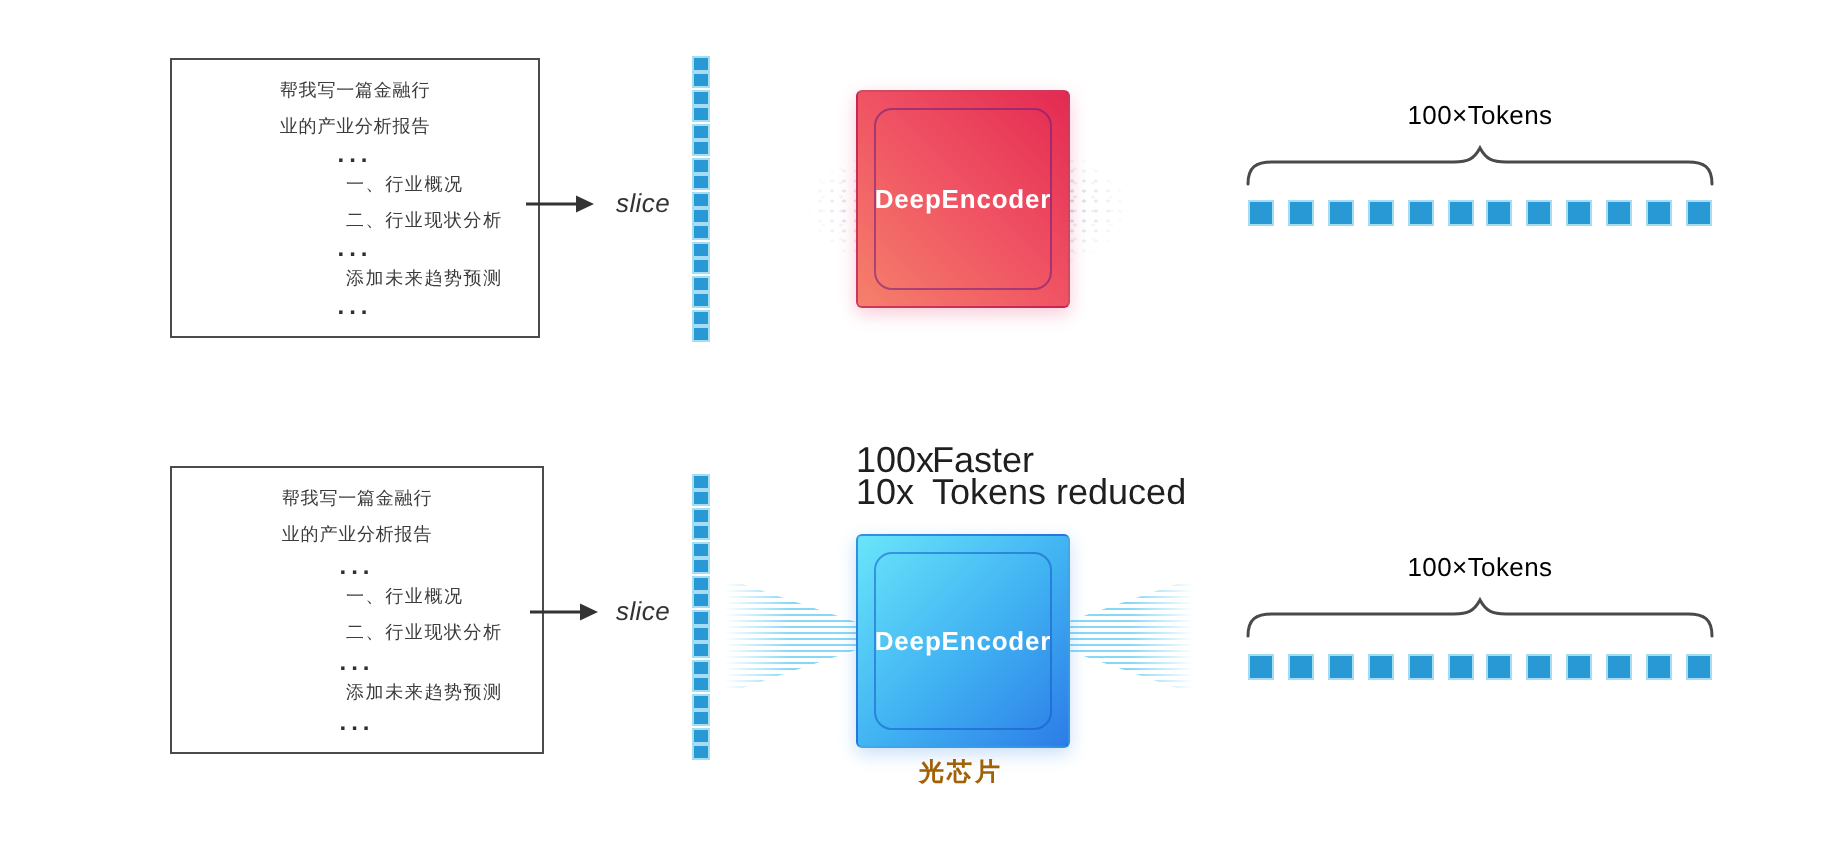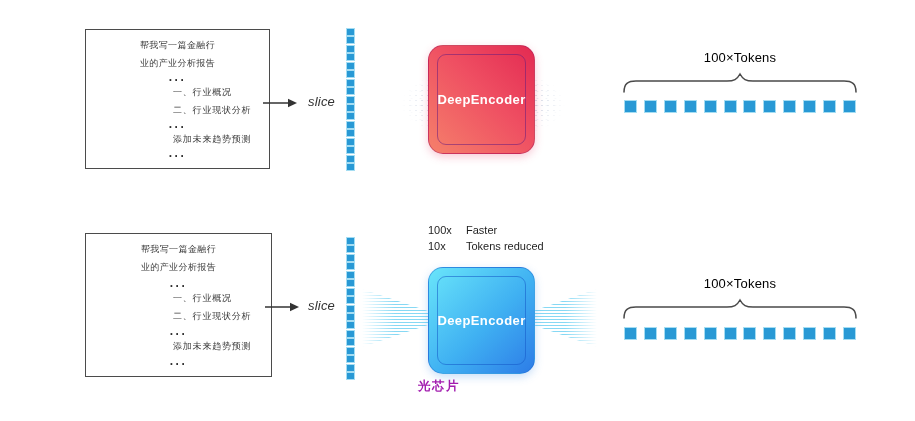--- a/index.html
+++ b/index.html
@@ -17,21 +17,21 @@
   
   .arrow{position:absolute;}
   .slice{position:absolute;font-size:13px;color:#333;letter-spacing:.2px;font-style:italic;}
   
   .tok{background:#2899d5;border:1px solid #a5ddf2;box-sizing:border-box;flex:none;}
   .vstrip{position:absolute;display:flex;flex-direction:column;justify-content:space-between;}
   .vstrip .tok{width:9px;height:8px;}
   .hstrip{position:absolute;display:flex;justify-content:space-between;}
   .hstrip .tok{width:13px;height:13px;}
   
-  .chip{position:absolute;border-radius:15px;}
+  .chip{position:absolute;border-radius:3px;}
   .chip .inner{position:absolute;inset:8px;border-radius:9px;}
   .chip .lbl{position:absolute;inset:0;display:flex;align-items:center;justify-content:center;color:#fff;font-size:13px;font-weight:600;letter-spacing:.4px;}
   .chip.red{background:linear-gradient(45deg,#f5806b 0%,#ef4f62 55%,#e32a52 100%);border:1px solid rgba(170,30,90,.5);box-shadow:0 3px 9px rgba(230,70,110,.28);}
   .chip.red .inner{border:1.4px solid rgba(105,30,125,.55);}
   .chip.blue{background:linear-gradient(135deg,#69e5fa 0%,#3fb0f2 55%,#2d7ce7 100%);border:1px solid rgba(30,110,210,.5);box-shadow:0 3px 9px rgba(60,140,230,.28);}
   .chip.blue .inner{border:1.4px solid rgba(20,90,200,.55);}
   
   .pattern{position:absolute;opacity:.75;
     background-image:radial-gradient(rgba(110,135,175,.5) .8px,transparent 1.1px),radial-gradient(rgba(140,160,200,.35) .8px,transparent 1.1px);
     background-size:6px 5px,9px 7px;background-position:0 0,3px 2px;
@@ -39,22 +39,22 @@
     mask-image:radial-gradient(ellipse 52% 55% at 50% 50%,#000 40%,transparent 74%);}
   
   .beam{position:absolute;background:repeating-linear-gradient(180deg,rgba(35,185,235,.55) 0 1px,rgba(35,185,235,0) 1px 3px);}
   .beam.left{clip-path:polygon(0 0,100% 38%,100% 62%,0 100%);
     -webkit-mask-image:linear-gradient(to left,#000 50%,transparent 100%);mask-image:linear-gradient(to left,#000 50%,transparent 100%);}
   .beam.right{clip-path:polygon(0 38%,100% 0,100% 100%,0 62%);
     -webkit-mask-image:linear-gradient(to right,#000 50%,transparent 100%);mask-image:linear-gradient(to right,#000 50%,transparent 100%);}
   
   .tklabel{position:absolute;width:170px;text-align:center;font-size:13px;color:#000000;letter-spacing:.2px;}
   .brace{position:absolute;}
-  .perf{position:absolute;display:grid;grid-template-columns:38px auto;font-size:11px;color:#1f1f1f;line-height:16px;}
-  .caption{position:absolute;font-size:12.5px;font-weight:600;color:#a21caf;letter-spacing:1.5px;}
+  .perf{position:absolute;display:grid;grid-template-columns:38px auto;font-size:18px;color:#1f1f1f;line-height:16px;}
+  .caption{position:absolute;text-align:center;font-size:12.5px;font-weight:600;color:#a16207;letter-spacing:1.5px;}
 </style>
 </head>
 <body>
 
 <div class="canvas">
 
   <div class="doc-box" style="left:85px;top:29px;width:185px;height:140px;">
     <div class="doc-lines">
       <div class="doc-line">帮我写一篇金融行</div>
       <div class="doc-line">业的产业分析报告</div>

